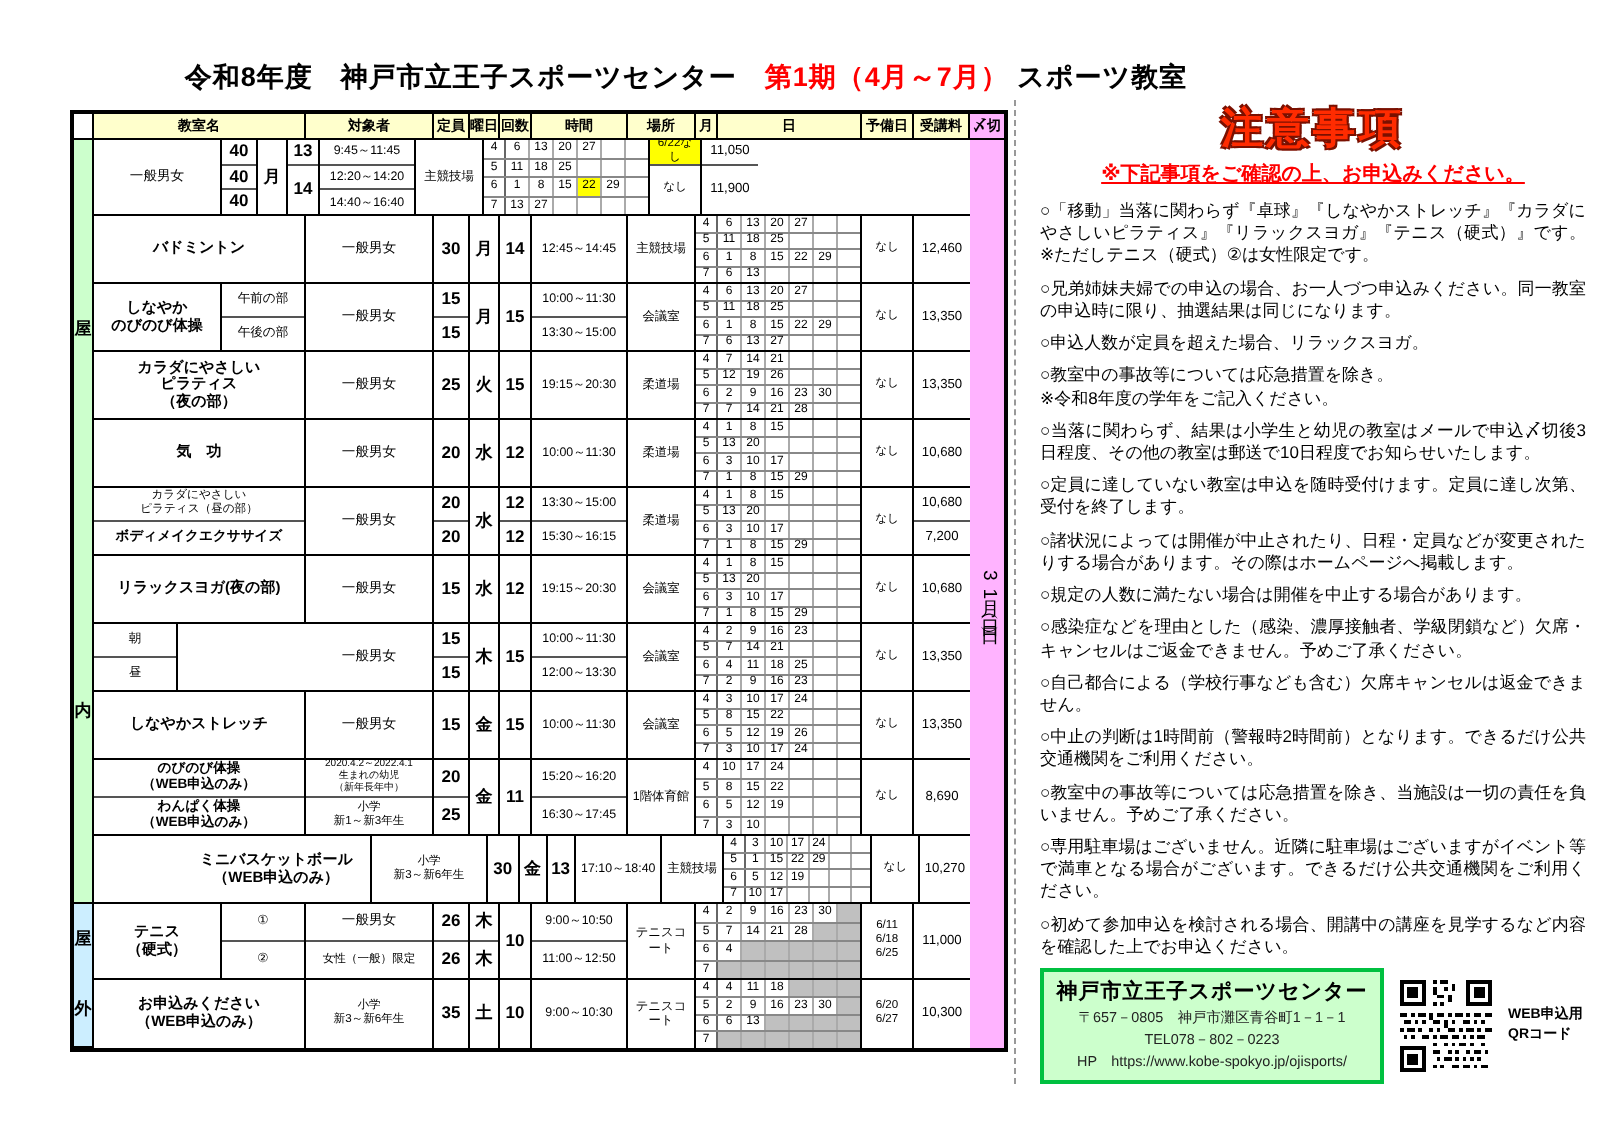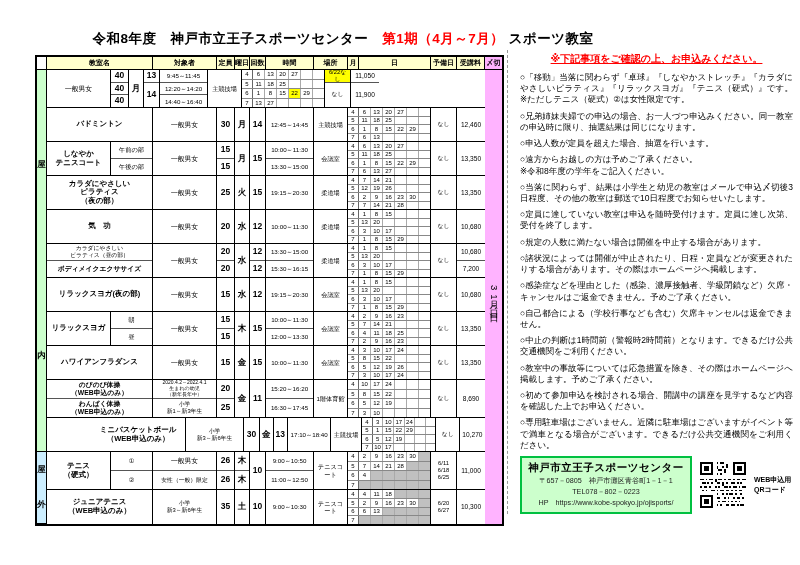--- a/index.html
+++ b/index.html
@@ -235,21 +235,21 @@
               <div class="sc" style="flex-grow: 1;">なし</div>
             </div>
             <div class="stk w-fee">
               <div class="sc" style="flex-grow: 1;">12,460</div>
             </div>
           </div>
           <div class="blk" style="height: 34px;">
             <div class="namewrap">
               <div class="stk w-namemain">
                 <div class="sc" style="flex-grow: 1;">しなやか
-テニスコート</div>
+のびのび体操</div>
               </div>
               <div class="stk w-namesub">
                 <div class="sc" style="flex-grow: 1;">午前の部</div>
                 <div class="sc ts" style="flex-grow: 1;">午後の部</div>
               </div>
             </div>
             <div class="stk w-target">
               <div class="sc" style="flex-grow: 1;">一般男女</div>
             </div>
             <div class="stk w-cap">
@@ -585,23 +585,20 @@
             </div>
             <div class="stk w-reserve">
               <div class="sc" style="flex-grow: 1;">なし</div>
             </div>
             <div class="stk w-fee">
               <div class="sc" style="flex-grow: 1;">10,680</div>
             </div>
           </div>
           <div class="blk" style="height: 34px;">
             <div class="namewrap">
-              <div class="stk w-namemain">
-                <div class="sc" style="flex-grow: 1;">リラックスヨガ</div>
-              </div>
               <div class="stk w-namesub">
                 <div class="sc" style="flex-grow: 1;">朝</div>
                 <div class="sc ts" style="flex-grow: 1;">昼</div>
               </div>
             </div>
             <div class="stk w-target">
               <div class="sc" style="flex-grow: 1;">一般男女</div>
             </div>
             <div class="stk w-cap">
               <div class="sc" style="flex-grow: 1;">15</div>
@@ -660,21 +657,21 @@
             </div>
             <div class="stk w-reserve">
               <div class="sc" style="flex-grow: 1;">なし</div>
             </div>
             <div class="stk w-fee">
               <div class="sc" style="flex-grow: 1;">13,350</div>
             </div>
           </div>
           <div class="blk" style="height: 34px;">
             <div class="stk w-namefull">
-              <div class="sc" style="flex-grow: 1;">ハワイアンフラダンス</div>
+              <div class="sc" style="flex-grow: 1;">しなやかストレッチ</div>
             </div>
             <div class="stk w-target">
               <div class="sc" style="flex-grow: 1;">一般男女</div>
             </div>
             <div class="stk w-cap">
               <div class="sc" style="flex-grow: 1;">15</div>
             </div>
             <div class="stk w-day">
               <div class="sc" style="flex-grow: 1;">金</div>
             </div>
@@ -952,21 +949,21 @@
               <div class="sc" style="flex-grow: 1;">6/11
 6/18
 6/25</div>
             </div>
             <div class="stk w-fee">
               <div class="sc" style="flex-grow: 1;">11,000</div>
             </div>
           </div>
           <div class="blk" style="height: 34px;">
             <div class="stk w-namefull">
-              <div class="sc" style="flex-grow: 1;">ジュニアテニス
+              <div class="sc" style="flex-grow: 1;">お申込みください
 （WEB申込のみ）</div>
             </div>
             <div class="stk w-target">
               <div class="sc small" style="flex-grow: 1;">小学
 新3～新6年生</div>
             </div>
             <div class="stk w-cap">
               <div class="sc" style="flex-grow: 1;">35</div>
             </div>
             <div class="stk w-day">
@@ -1028,37 +1025,38 @@
             </div>
           </div>
         </div>
       <div id="deadline-col">
         <div class="deadline-text">3月1日（日）</div>
       </div>
     </div>
   </div>
 
   <div class="notes-region">
+    <div class="caution-title">注意事項</div>
     <div class="caution-sub">※下記事項をご確認の上、お申込みください。</div>
     <div id="notes-list">
         <div class="note">○「移動」当落に関わらず『卓球』『しなやかストレッチ』『カラダにやさしいピラティス』『リラックスヨガ』『テニス（硬式）』です。※ただしテニス（硬式）②は女性限定です。</div>
         <div class="note">○兄弟姉妹夫婦での申込の場合、お一人づつ申込みください。同一教室の申込時に限り、抽選結果は同じになります。</div>
-        <div class="note">○申込人数が定員を超えた場合、抽選を行います。</div>
-        <div class="note">○遠方からお越しの方は予めご了承ください。
+        <div class="note">○申込人数が定員を超えた場合、リラックスヨガ。</div>
+        <div class="note">○教室中の事故等については応急措置を除き。
 ※令和8年度の学年をご記入ください。</div>
         <div class="note">○当落に関わらず、結果は小学生と幼児の教室はメールで申込〆切後3日程度、その他の教室は郵送で10日程度でお知らせいたします。</div>
         <div class="note">○定員に達していない教室は申込を随時受付けます。定員に達し次第、受付を終了します。</div>
+        <div class="note">○諸状況によっては開催が中止されたり、日程・定員などが変更されたりする場合があります。その際はホームページへ掲載します。</div>
         <div class="note">○規定の人数に満たない場合は開催を中止する場合があります。</div>
-        <div class="note">○諸状況によっては開催が中止されたり、日程・定員などが変更されたりする場合があります。その際はホームページへ掲載します。</div>
         <div class="note">○感染症などを理由とした（感染、濃厚接触者、学級閉鎖など）欠席・キャンセルはご返金できません。予めご了承ください。</div>
         <div class="note">○自己都合による（学校行事なども含む）欠席キャンセルは返金できません。</div>
         <div class="note">○中止の判断は1時間前（警報時2時間前）となります。できるだけ公共交通機関をご利用ください。</div>
-        <div class="note">○教室中の事故等については応急措置を除き、その際はホームページへ掲載します。予めご了承ください。</div>
+        <div class="note">○教室中の事故等については応急措置を除き、当施設は一切の責任を負いません。予めご了承ください。</div>
+        <div class="note">○専用駐車場はございません。近隣に駐車場はございますがイベント等で満車となる場合がございます。できるだけ公共交通機関をご利用ください。</div>
         <div class="note">○初めて参加申込を検討される場合、開講中の講座を見学するなど内容を確認した上でお申込ください。</div>
-        <div class="note">○専用駐車場はございません。近隣に駐車場はございますがイベント等で満車となる場合がございます。できるだけ公共交通機関をご利用ください。</div>
       </div>
     <div class="contact-row">
       <div class="contact-box">
         <div class="contact-name">神戸市立王子スポーツセンター</div>
         <div class="contact-line">〒657－0805　神戸市灘区青谷町1－1－1</div>
         <div class="contact-line">TEL078－802－0223</div>
         <div class="contact-line">HP　https://www.kobe-spokyo.jp/ojisports/</div>
       </div>
       <svg width="46" height="46" viewBox="0 0 25 25" shape-rendering="crispEdges">
         <rect width="25" height="25" fill="#fff"></rect>

